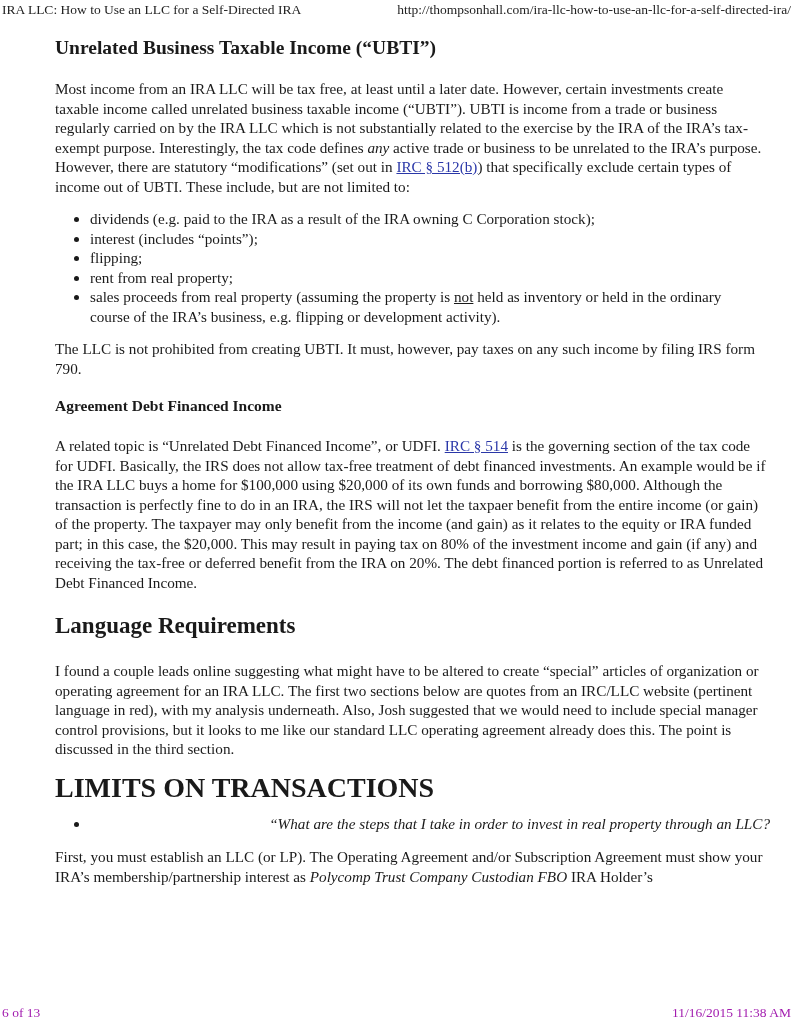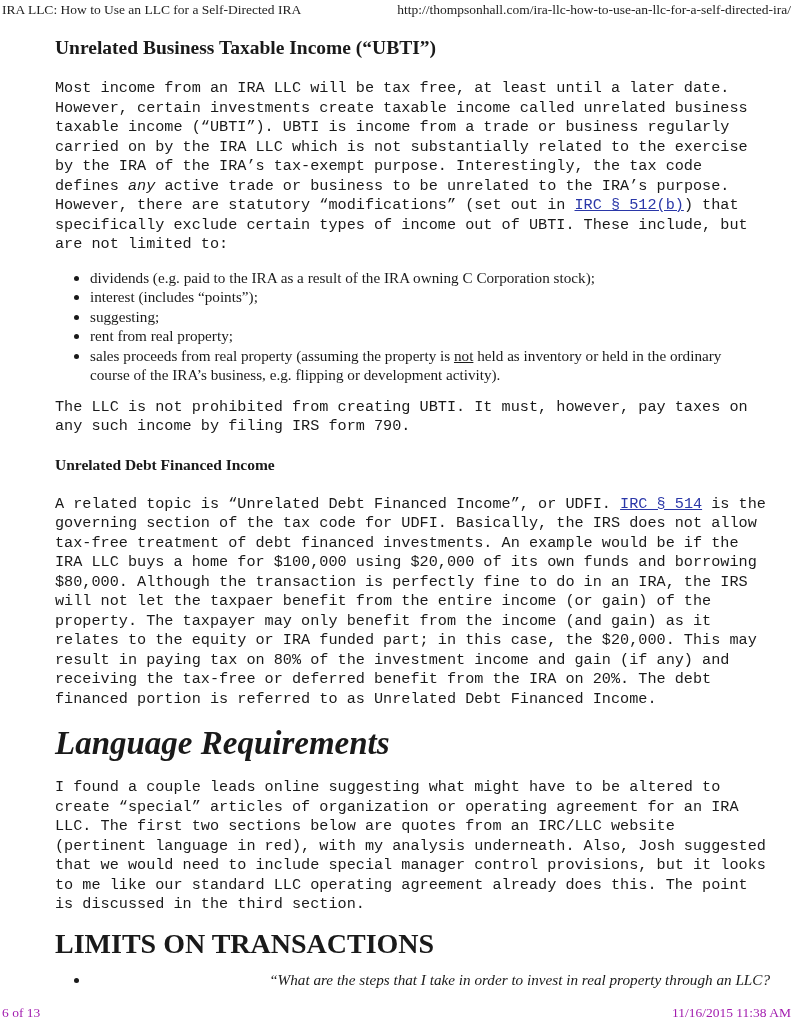--- a/index.html
+++ b/index.html
@@ -63,21 +63,20 @@
   h2.ubti-heading {
     font-size: 19.5px;
     font-weight: bold;
     margin: 0 0 19px 0;
     line-height: 24px;
   }
   p {
     font-size: 15.2px;
     line-height: 19.5px;
     margin: 0 0 13px 0;
-    font-family: Liberation Mono, monospace;
   }
   a.doc-link {
     color: #2a37a8;
     text-decoration: underline;
   }
   ul.bullets {
     margin: 0 7px 13px 0;
     padding-left: 35px;
     font-size: 15.2px;
     line-height: 19.5px;
@@ -87,25 +86,24 @@
     padding-left: 0;
   }
   .u { text-decoration: underline; }
   h3.udfi-heading {
     font-size: 15.5px;
     font-weight: bold;
     margin: 18px 0 20px 0;
     line-height: 20px;
   }
   h1.lang-heading {
-    font-size: 33px;
+    font-size: 23px;
     font-weight: bold;
     margin: 18px 0 19px 0;
     line-height: 32px;
-    font-style: italic;
   }
   h2.limits-heading {
     font-size: 28px;
     font-weight: bold;
     margin: 17px 0 14px 0;
     line-height: 24px;
   }
   ul.quote-list {
     margin: 0 0 14px 0;
     padding-left: 35px;
@@ -125,41 +123,42 @@
 
 <div class="content">
 
   <h2 class="ubti-heading">Unrelated Business Taxable Income (“UBTI”)</h2>
 
   <p><span>Most income from an IRA LLC will be tax free, at least until a later date. However, certain investments create taxable income called unrelated business taxable income (“UBTI”). UBTI is income from a trade or business regularly carried on by the IRA LLC which is not substantially related to the exercise by the IRA of the IRA’s tax-exempt purpose. Interestingly, the tax code defines </span><span class="i">any</span><span> active trade or business to be unrelated to the IRA’s purpose. However, there are statutory “modifications” (set out in </span><a class="doc-link" href="#">IRC § 512(b)</a><span>) that specifically exclude certain types of income out of UBTI. These include, but are not limited to:</span></p>
 
   <ul class="bullets">
     <li>dividends (e.g. paid to the IRA as a result of the IRA owning C Corporation stock);</li>
     <li>interest (includes “points”);</li>
-    <li>suggesting;</li>
+    <li>flipping;</li>
     <li>rent from real property;</li>
     <li><span>sales proceeds from real property (assuming the property is </span><span class="u">not</span><span> held as inventory or held in the ordinary course of the IRA’s business, e.g. flipping or development activity).</span></li>
   </ul>
 
 
   <p>The LLC is not prohibited from creating UBTI. It must, however, pay taxes on any such income by filing IRS form 790.</p>
 
-  <h3 class="udfi-heading">Unrelated Debt Financed Income</h3>
+  <h3 class="udfi-heading">Agreement Debt Financed Income</h3>
 
   <p><span>A related topic is “Unrelated Debt Financed Income”, or UDFI. </span><a class="doc-link" href="#">IRC § 514</a><span> is the governing section of the tax code for UDFI. Basically, the IRS does not allow tax-free treatment of debt financed investments. An example would be if the IRA LLC buys a home for $100,000 using $20,000 of its own funds and borrowing $80,000. Although the transaction is perfectly fine to do in an IRA, the IRS will not let the taxpaer benefit from the entire income (or gain) of the property. The taxpayer may only benefit from the income (and gain) as it relates to the equity or IRA funded part; in this case, the $20,000. This may result in paying tax on 80% of the investment income and gain (if any) and receiving the tax-free or deferred benefit from the IRA on 20%. The debt financed portion is referred to as Unrelated Debt Financed Income.</span></p>
 
   <h1 class="lang-heading">Language Requirements</h1>
 
   <p>I found a couple leads online suggesting what might have to be altered to create “special” articles of organization or operating agreement for an IRA LLC. The first two sections below are quotes from an IRC/LLC website (pertinent language in red), with my analysis underneath. Also, Josh suggested that we would need to include special manager control provisions, but it looks to me like our standard LLC operating agreement already does this. The point is discussed in the third section.</p>
 
   <h2 class="limits-heading">LIMITS ON TRANSACTIONS</h2>
 
   <ul class="quote-list">
     <li>“What are the steps that I take in order to invest in real property through an LLC?</li>
   </ul>
 
+  <p><span>First, you must establish an LLC (or LP). The Operating Agreement and/or Subscription Agreement must show your IRA’s membership/partnership interest as </span><span class="i">Polycomp Trust Company Custodian FBO</span><span> IRA Holder’s</span></p>
 
 </div>
 
 <div class="print-footer">
   <span class="page-num">6 of 13</span>
   <span class="date">11/16/2015 11:38 AM</span>
 </div>
 
 </body></html>

